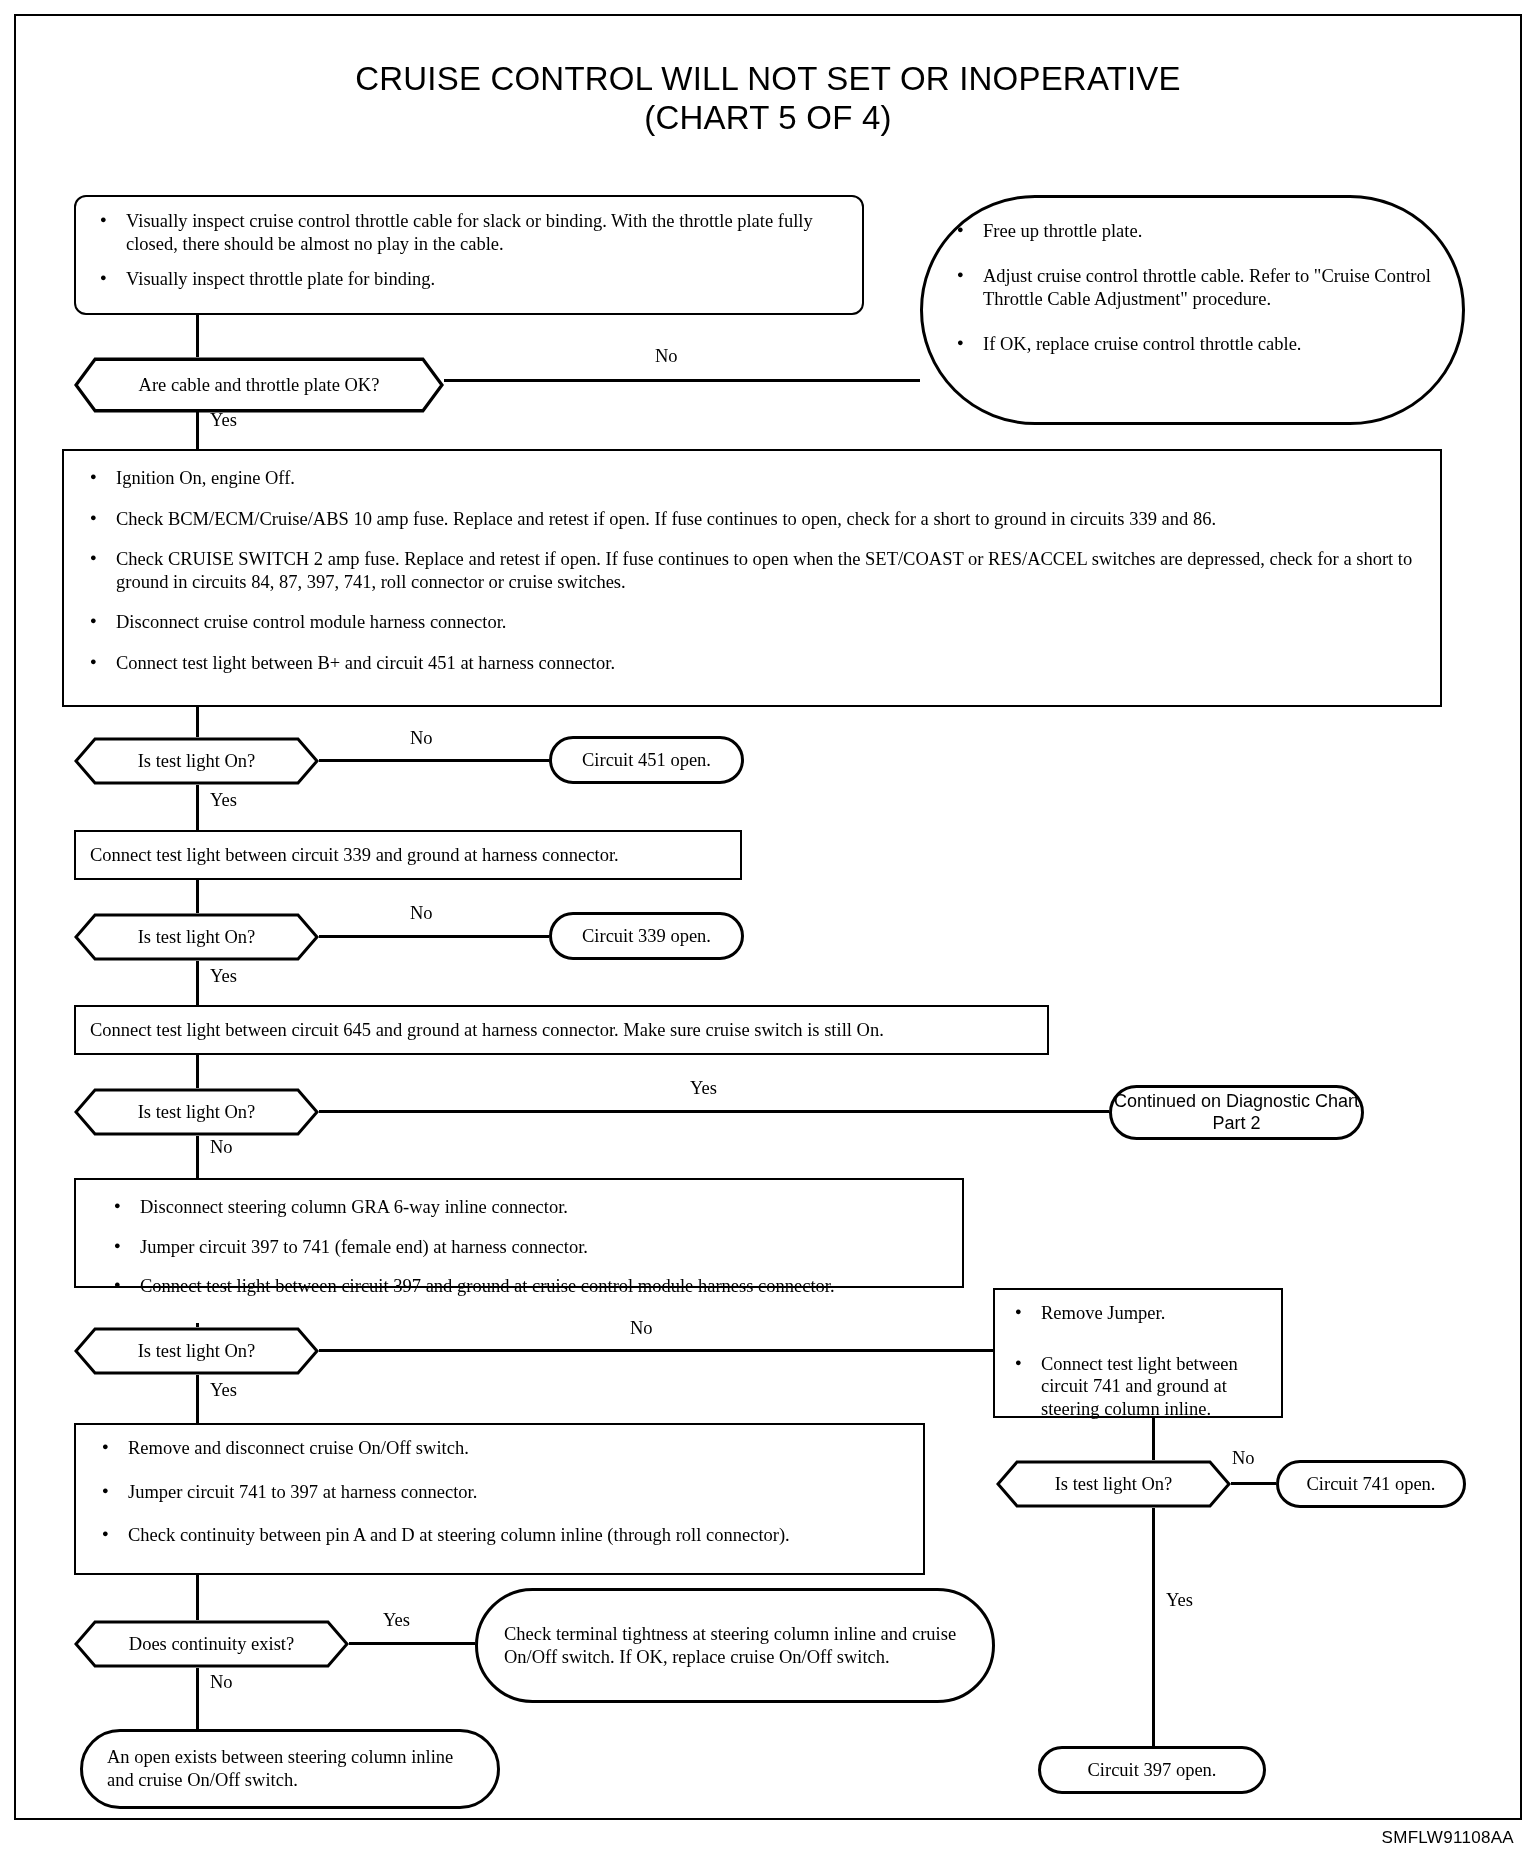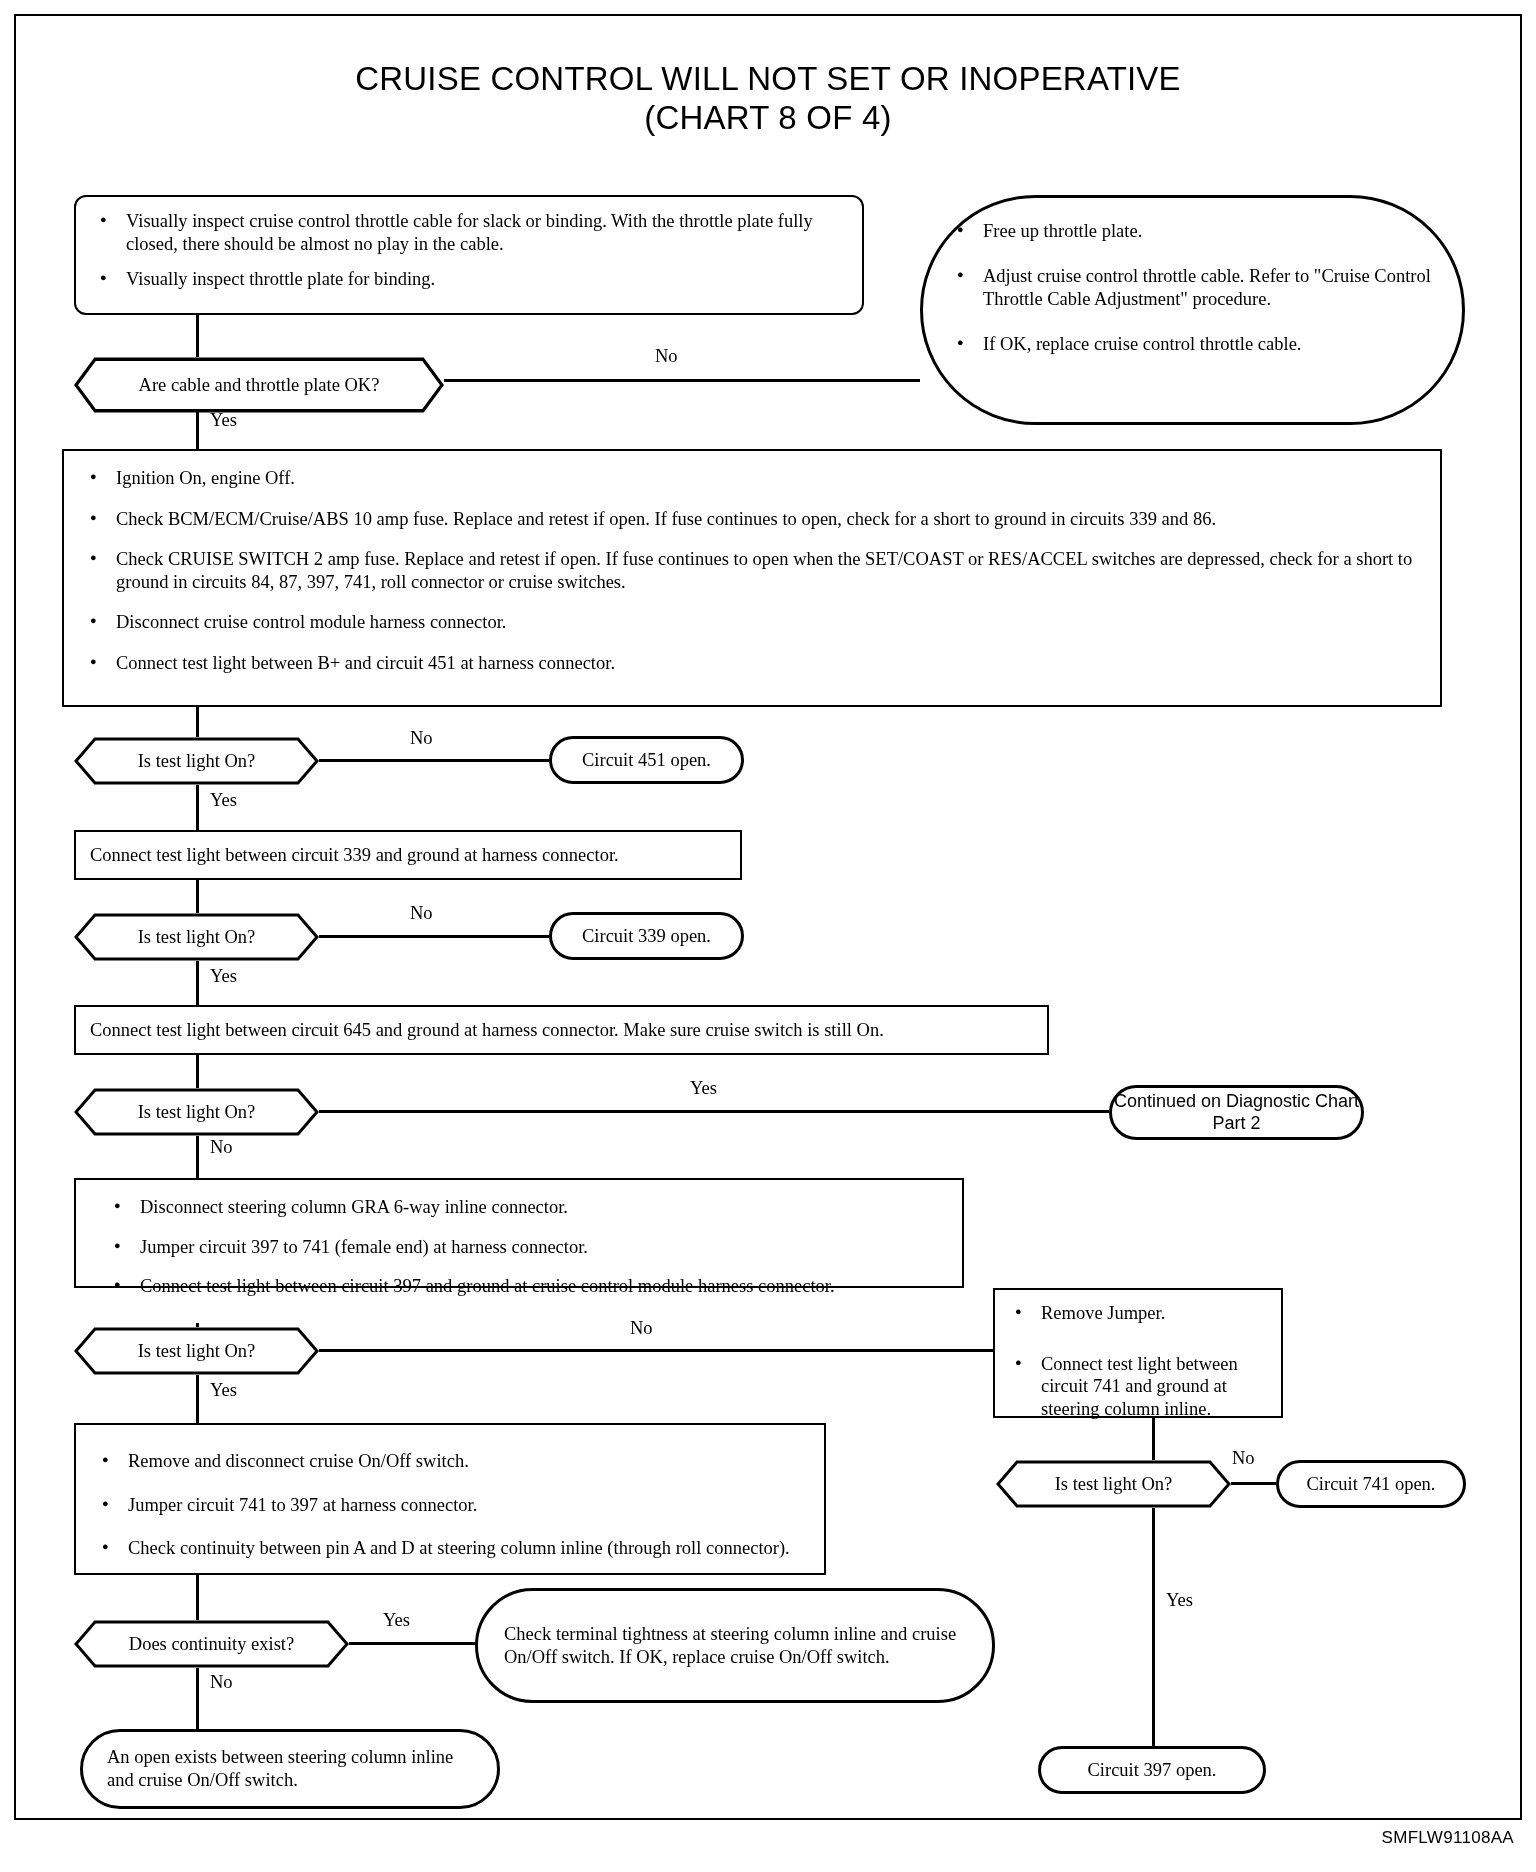--- a/index.html
+++ b/index.html
@@ -69,21 +69,21 @@
 </style>
 </head>
 <body>
 
 <div id="page">
 
   <div class="page-border"></div>
 
   <div class="title">
     <span>CRUISE CONTROL WILL NOT SET OR INOPERATIVE</span>
-    <span class="l2">(CHART 8 OF 4)</span>
+    <span class="l2">(CHART 5 OF 4)</span>
   </div>
 
   <div class="box pad" style="left:74px;top:195px;width:790px;height:120px;border-radius:12px;">
     <ul class="bl">
       <li>Visually inspect cruise control throttle cable for slack or binding. With the throttle plate fully closed, there should be almost no play in the cable.</li>
       <li>Visually inspect throttle plate for binding.</li>
     </ul>
   </div>
 
   <div class="round pad" style="left:920px;top:195px;width:545px;height:230px;padding:22px 26px;">
@@ -225,21 +225,21 @@
     <span>Circuit 741 open.</span>
   </div>
 
   <div class="ln lv" style="left:1152px;top:1508px;height:238px;"></div>
   <div class="lbl" style="left:1166px;top:1590px;">Yes</div>
 
   <div class="round ctext" style="left:1038px;top:1746px;width:228px;height:48px;display:flex;align-items:center;justify-content:center;">
     <span>Circuit 397 open.</span>
   </div>
 
-  <div class="box pad" style="left:74px;top:1423px;width:752px;height:152px;padding:25px 18px;">
+  <div class="box pad" style="left:74px;top:1423px;width:851px;height:152px;padding:12px 18px;">
     <ul class="bl">
       <li style="margin-bottom:21px;">Remove and disconnect cruise On/Off switch.</li>
       <li style="margin-bottom:21px;">Jumper circuit 741 to 397 at harness connector.</li>
       <li>Check continuity between pin A and D at steering column inline (through roll connector).</li>
     </ul>
   </div>
 
   <div class="ln lv" style="left:196px;top:1575px;height:45px;"></div>
 
   <div class="hex" style="left:74px;top:1620px;width:275px;height:48px;">

